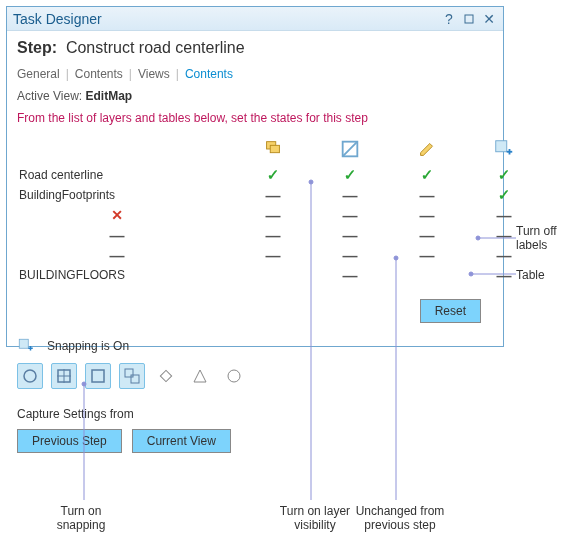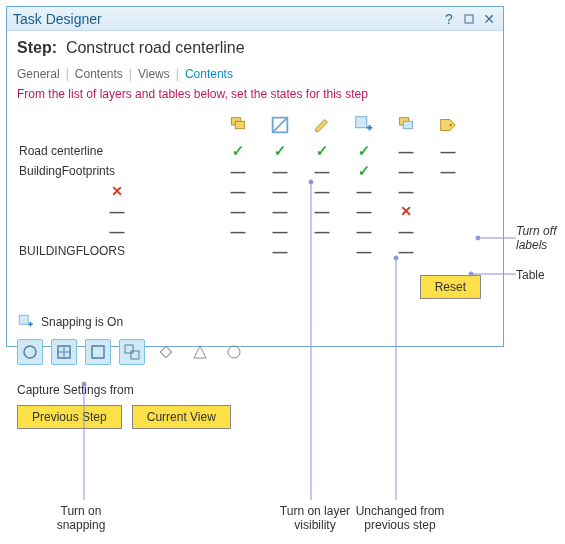--- a/index.html
+++ b/index.html
@@ -59,41 +59,42 @@
   .instr { padding: 0 10px 10px 10px; color: #be185d; }
 
   .grid {
     padding: 0 10px;
   }
   .hdr-row, .data-row {
     display: grid;
     grid-template-columns: 200px 42px 42px 42px 42px 42px 42px;
     align-items: center;
     height: 20px;
+    gap: 35px;
   }
   .hdr-row { height: 30px; }
   .cells { text-align: center; font-size: 14px; }
   .lyr-name { color: #333; padding-left: 2px; }
 
   .chk { color: #2aa836; font-weight: bold; font-size: 15px;}
   .dash { color: #555; font-size: 15px; font-weight: bold;}
   .x { color: #d23a2a; font-weight: bold; font-size: 14px;}
 
   .reset-row { text-align: right; padding: 14px 22px 0 0; }
   .btn {
     border: 1px solid #888;
-    background: #fde047;
+    background: #7dd3fc;
     padding: 4px 14px;
     font-size: 12px;
     cursor: pointer;
     color: #333;
   }
 
   .snap-section { padding: 14px 10px 4px 10px; }
-  .snap-label { display: flex; align-items: center; gap: 6px; margin-bottom: 8px; color:#333;}
+  .snap-label { display: flex; align-items: center; gap: 12px; margin-bottom: 8px; color:#333;}
   .snap-tools { display: flex; gap: 8px; margin-bottom: 14px;}
   .snap-tool {
     width: 26px; height: 26px;
     border: 1px solid transparent;
     display:flex; align-items:center; justify-content:center;
     cursor: pointer;
   }
   .snap-tool.sel {
     background: #cfe9f6;
     border: 1px solid #7cc1e6;
@@ -139,20 +140,24 @@
   <div class="tabs">
     <span class="tab">General</span>
     <span class="tab-sep">|</span>
     <span class="tab">Contents</span>
     <span class="tab-sep">|</span>
     <span class="tab">Views</span>
     <span class="tab-sep">|</span>
     <span class="tab active">Contents</span>
   </div>
 
+  <div class="active-view">
+    <span>Active View:</span>
+    <b>EditMap</b>
+  </div>
 
   <div class="instr">From the list of layers and tables below, set the states for this step</div>
 
   <div class="grid">
     <div class="hdr-row">
       <div></div>
       <div class="cells">
         <svg class="hdr-icon" viewBox="0 0 24 24">
             <rect x="5" y="4" width="10" height="8" fill="#f6d26b" stroke="#b68a1e"></rect>
             <rect x="9" y="8" width="10" height="8" fill="#f6d26b" stroke="#b68a1e"></rect>
@@ -320,17 +325,17 @@
       <line x1="84" y1="384" x2="84" y2="500"></line>
 
     <circle cx="311" cy="182" r="2" fill="#8e93d8"></circle>
       <line x1="311" y1="182" x2="311" y2="500"></line>
 
     <circle cx="396" cy="258" r="2" fill="#8e93d8"></circle>
       <line x1="396" y1="258" x2="396" y2="500"></line>
   </g>
 </svg>
 
-<div class="callout" style="left:516px; top:224px; text-align:left;font-style:italic;">Turn off<br>labels</div>
+<div class="callout" style="left:516px; top:224px; text-align:left;">Turn off<br>labels</div>
 <div class="callout" style="left:516px; top:268px; text-align:right;">Table</div>
 <div class="callout" style="left:46px; top:504px; width:70px;">Turn on<br>snapping</div>
 <div class="callout" style="left:270px; top:504px; width:90px;">Turn on layer<br>visibility</div>
 <div class="callout" style="left:350px; top:504px; width:100px;">Unchanged from<br>previous step</div>
 
 </body></html>

